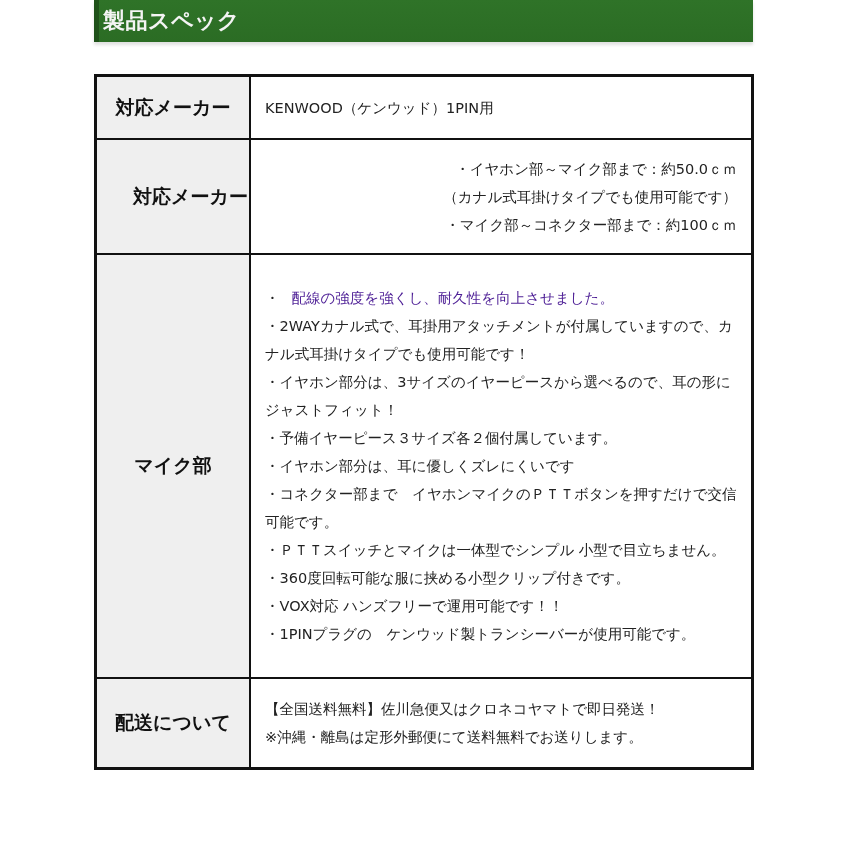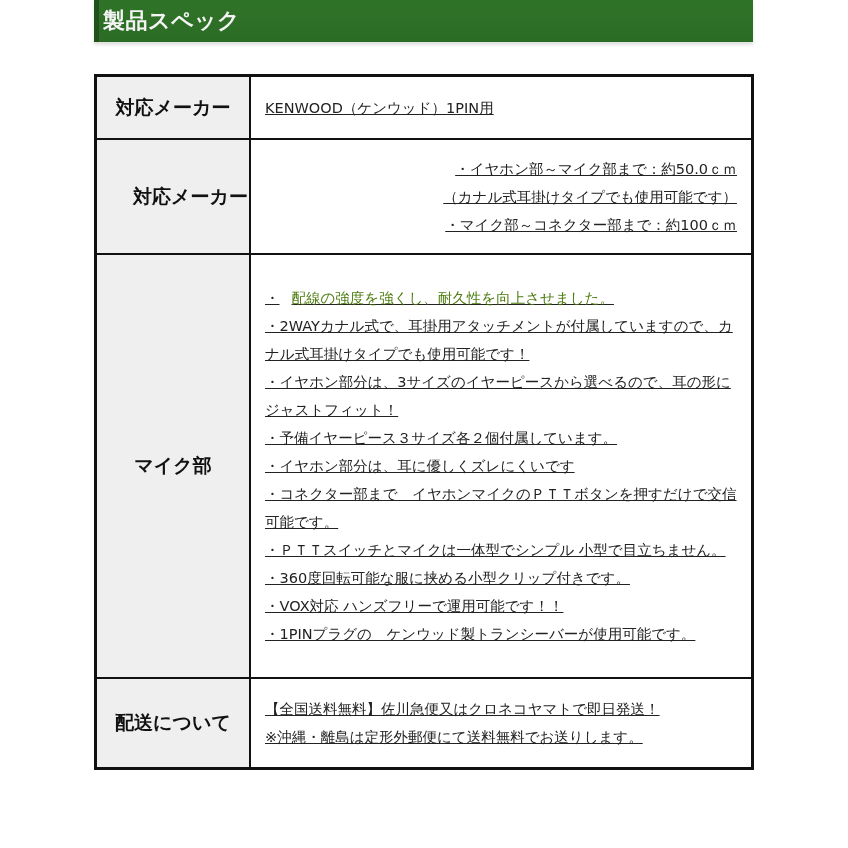--- a/index.html
+++ b/index.html
@@ -19,27 +19,27 @@
   table.spec {
     position: absolute; left: 94px; top: 74px; width: 660px;
     border-collapse: collapse; border: 3px solid #111;
     font-size: 14.5px;
   }
   table.spec td { border: 2px solid #111; vertical-align: middle; }
   td.label {
     width: 150px; background: #efefef; text-align: center;
     font-weight: bold; font-size: 19px; color: #111;
   }
-  td.value { background: #fff; padding: 0 14px; color: #222; line-height: 28px; text-decoration: underline; }
+  td.value { background: #fff; padding: 0 14px; color: #222; line-height: 28px; }
   .row-maker td { height: 59px; }
   .row-models td { height: 85px; }
   .row-cable td { height: 111px; text-align: right; }
   .row-detail td { height: 420px; }
   .row-ship td { height: 86px; }
-  .red { color: #4d7c0f; padding-left: 12px; }
+  .red { color: #4c1d95; padding-left: 12px; }
   .detail-line { display: block; }
 </style>
 </head>
 <body>
 
 <div class="header">
   <div class="header-title">製品スペック</div>
 </div>
 
 <table class="spec">

